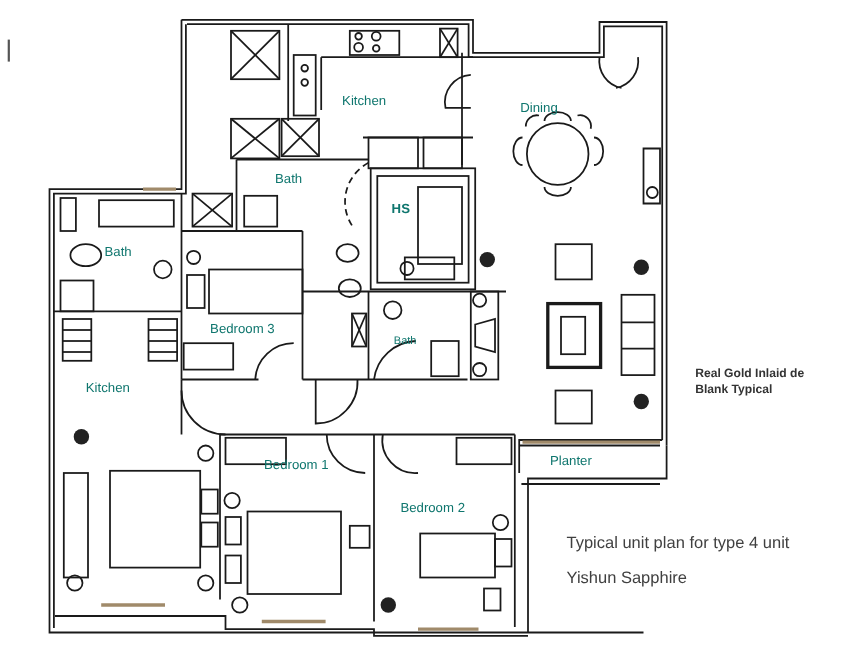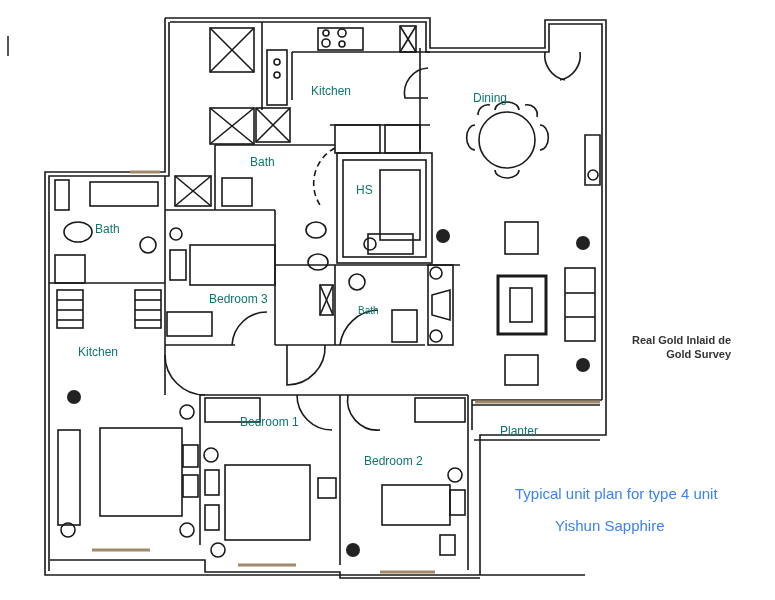--- a/index.html
+++ b/index.html
@@ -1,20 +1,20 @@
 <!DOCTYPE html>
 <html><head>
 <meta charset="utf-8">
 <style>
   html, body { margin:0; padding:0; background:#ffffff; }
   body { width:775px; height:600px; position:relative; overflow:hidden; font-family:"Liberation Sans", sans-serif; }
   #plan { position:absolute; left:0; top:0; width:775px; height:600px; }
   .room-label { position:absolute; font-family:"Liberation Sans", sans-serif; font-size:12px; color:#0f766e; white-space:nowrap; }
-  .caption { position:absolute; font-family:"Liberation Sans", sans-serif; font-size:15px; color:#3b82f6; white-space:nowrap; }
-  .watermark { position:absolute; font-family:"Liberation Sans", sans-serif; font-size:11px; color:#333; font-weight:bold; line-height:14px; white-space:nowrap;text-align:right; }
+  .caption { position:absolute; font-family:"Liberation Sans", sans-serif; font-size:15px; color:#404040; white-space:nowrap; }
+  .watermark { position:absolute; font-family:"Liberation Sans", sans-serif; font-size:11px; color:#333; font-weight:bold; line-height:14px; white-space:nowrap; }
   .margin-mark { position:absolute; left:7px; top:36px; width:2px; height:20px; background:#555; }
 </style>
 </head>
 <body>
 
 <div class="margin-mark"></div>
 
 <svg id="plan" viewBox="0 0 775 600" xmlns="http://www.w3.org/2000/svg">
   <g fill="none" stroke="#1a1a1a" stroke-width="1.6">
 
@@ -215,28 +215,28 @@
     <circle cx="443" cy="236" r="7"></circle>
     <circle cx="583" cy="243" r="7"></circle>
     <circle cx="583" cy="365" r="7"></circle>
     <circle cx="353" cy="550" r="7"></circle>
   </g>
 </svg>
 
 <div class="room-label" style="left:311px;top:84px;">Kitchen</div>
 <div class="room-label" style="left:473px;top:91px;">Dining</div>
 <div class="room-label" style="left:250px;top:155px;">Bath</div>
-<div class="room-label" style="left:356px;top:183px;">HS</div>
+<div class="room-label" style="left:356px;top:183px;font-weight:bold;">HS</div>
 <div class="room-label" style="left:95px;top:222px;">Bath</div>
-<div class="room-label" style="left:209px;top:292px;">Bedroom 3</div>
+<div class="room-label" style="left:191px;top:292px;">Bedroom 3</div>
 <div class="room-label" style="left:358px;top:305px;font-size:10px;">Bath</div>
 <div class="room-label" style="left:78px;top:345px;">Kitchen</div>
 <div class="room-label" style="left:240px;top:415px;">Bedroom 1</div>
 <div class="room-label" style="left:364px;top:454px;">Bedroom 2</div>
-<div class="room-label" style="left:500px;top:424px;">Planter</div>
+<div class="room-label" style="left:500px;top:412px;">Planter</div>
 
 <div class="watermark" style="left:632px;top:333px;">
   <div>Real Gold Inlaid de</div>
-  <div>Gold Survey</div>
+  <div>Blank Typical</div>
 </div>
 
 <div class="caption" style="left:515px;top:485px;">Typical unit plan for type 4 unit</div>
-<div class="caption" style="left:515px;top:517px;margin-left:40px;">Yishun Sapphire</div>
+<div class="caption" style="left:515px;top:517px;">Yishun Sapphire</div>
 
 </body></html>

